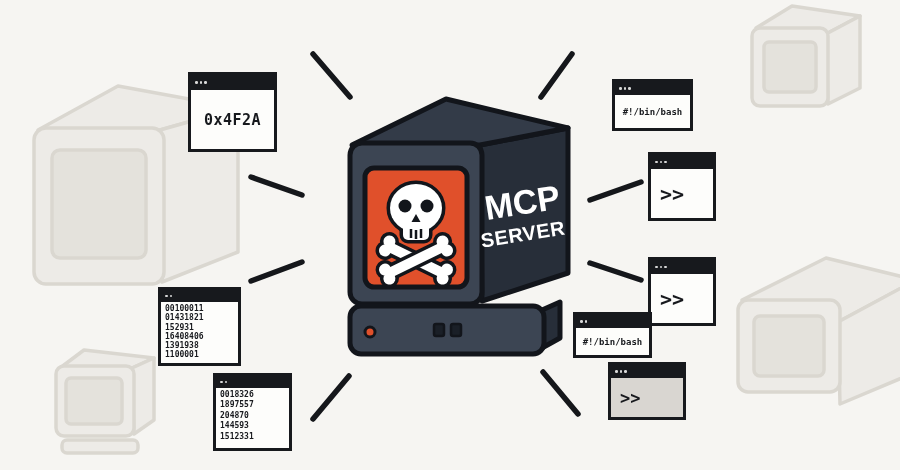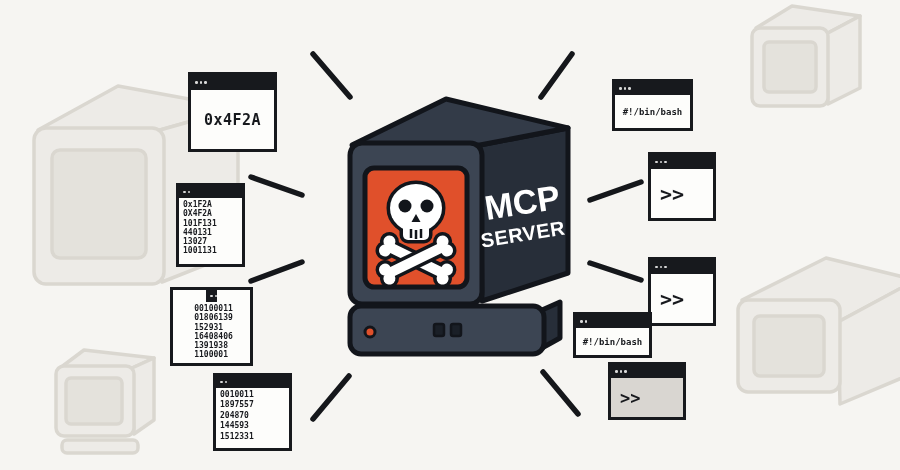--- a/index.html
+++ b/index.html
@@ -22,21 +22,21 @@
   .bash{display:flex;align-items:center;justify-content:center;
         font:700 9px "DejaVu Sans Mono",monospace;}
   .prompt{display:flex;align-items:center;padding-left:9px;
           font:700 20px "DejaVu Sans Mono",monospace;}
   .prompt.sm{font-size:17px;}
   .graybody{background:#d9d6d1;}
 
   
   .w-hex-label   {left:188px;top:72px; width:83px;height:74px;}
   .w-hex-dump    {left:176px;top:183px;width:63px;height:78px;}
-  .w-bin-upper   {left:170px;top:287px;width:77px;height:73px;align-items:center;}
+  .w-bin-upper   {left:158px;top:287px;width:77px;height:73px;}
   .w-bin-lower   {left:213px;top:373px;width:73px;height:72px;}
   .w-bash-top    {left:612px;top:79px; width:75px;height:46px;}
   .w-prompt-up   {left:648px;top:152px;width:62px;height:63px;}
   .w-prompt-mid  {left:648px;top:257px;width:62px;height:63px;}
   .w-bash-mid    {left:573px;top:312px;width:73px;height:40px;}
   .w-prompt-low  {left:608px;top:362px;width:72px;height:52px;}
 
   
   .server-svg{position:absolute;left:330px;top:88px;width:250px;height:280px;}
   .lbl{font-family:"Liberation Sans",sans-serif;font-weight:bold;fill:#ffffff;}
@@ -161,48 +161,39 @@
     <div class="tb tb15">
       <span class="dots">
           <i></i>
           <i></i>
           <i></i>
         </span>
     </div>
     <div class="body hexbig">0x4F2A</div>
   </div>
 
-  <div class="win w-hex-dump">
-    <div class="tb tb12">
-      <span class="dots">
-          <i></i>
-          <i></i>
-        </span>
-    </div>
-    <div class="body code"><div>0x1F2A</div><div>0X4F2A</div><div>101F131</div><div>440131</div><div>13027</div><div>1001131</div></div>
-  </div>
 
   <div class="win w-bin-upper">
     <div class="tb tb12">
       <span class="dots">
           <i></i>
           <i></i>
         </span>
     </div>
-    <div class="body code"><div>00100011</div><div>01806139</div><div>152931</div><div>16408406</div><div>1391938</div><div>1100001</div></div>
+    <div class="body code"><div>00100011</div><div>01431821</div><div>152931</div><div>16408406</div><div>1391938</div><div>1100001</div></div>
   </div>
 
   <div class="win w-bin-lower">
     <div class="tb tb12">
       <span class="dots">
           <i></i>
           <i></i>
         </span>
     </div>
-    <div class="body code lg"><div>0010011</div><div>1897557</div><div>204870</div><div>144593</div><div>1512331</div></div>
+    <div class="body code lg"><div>0018326</div><div>1897557</div><div>204870</div><div>144593</div><div>1512331</div></div>
   </div>
 
   <div class="win w-bash-top">
     <div class="tb tb13">
       <span class="dots">
           <i></i>
           <i></i>
           <i></i>
         </span>
     </div>

